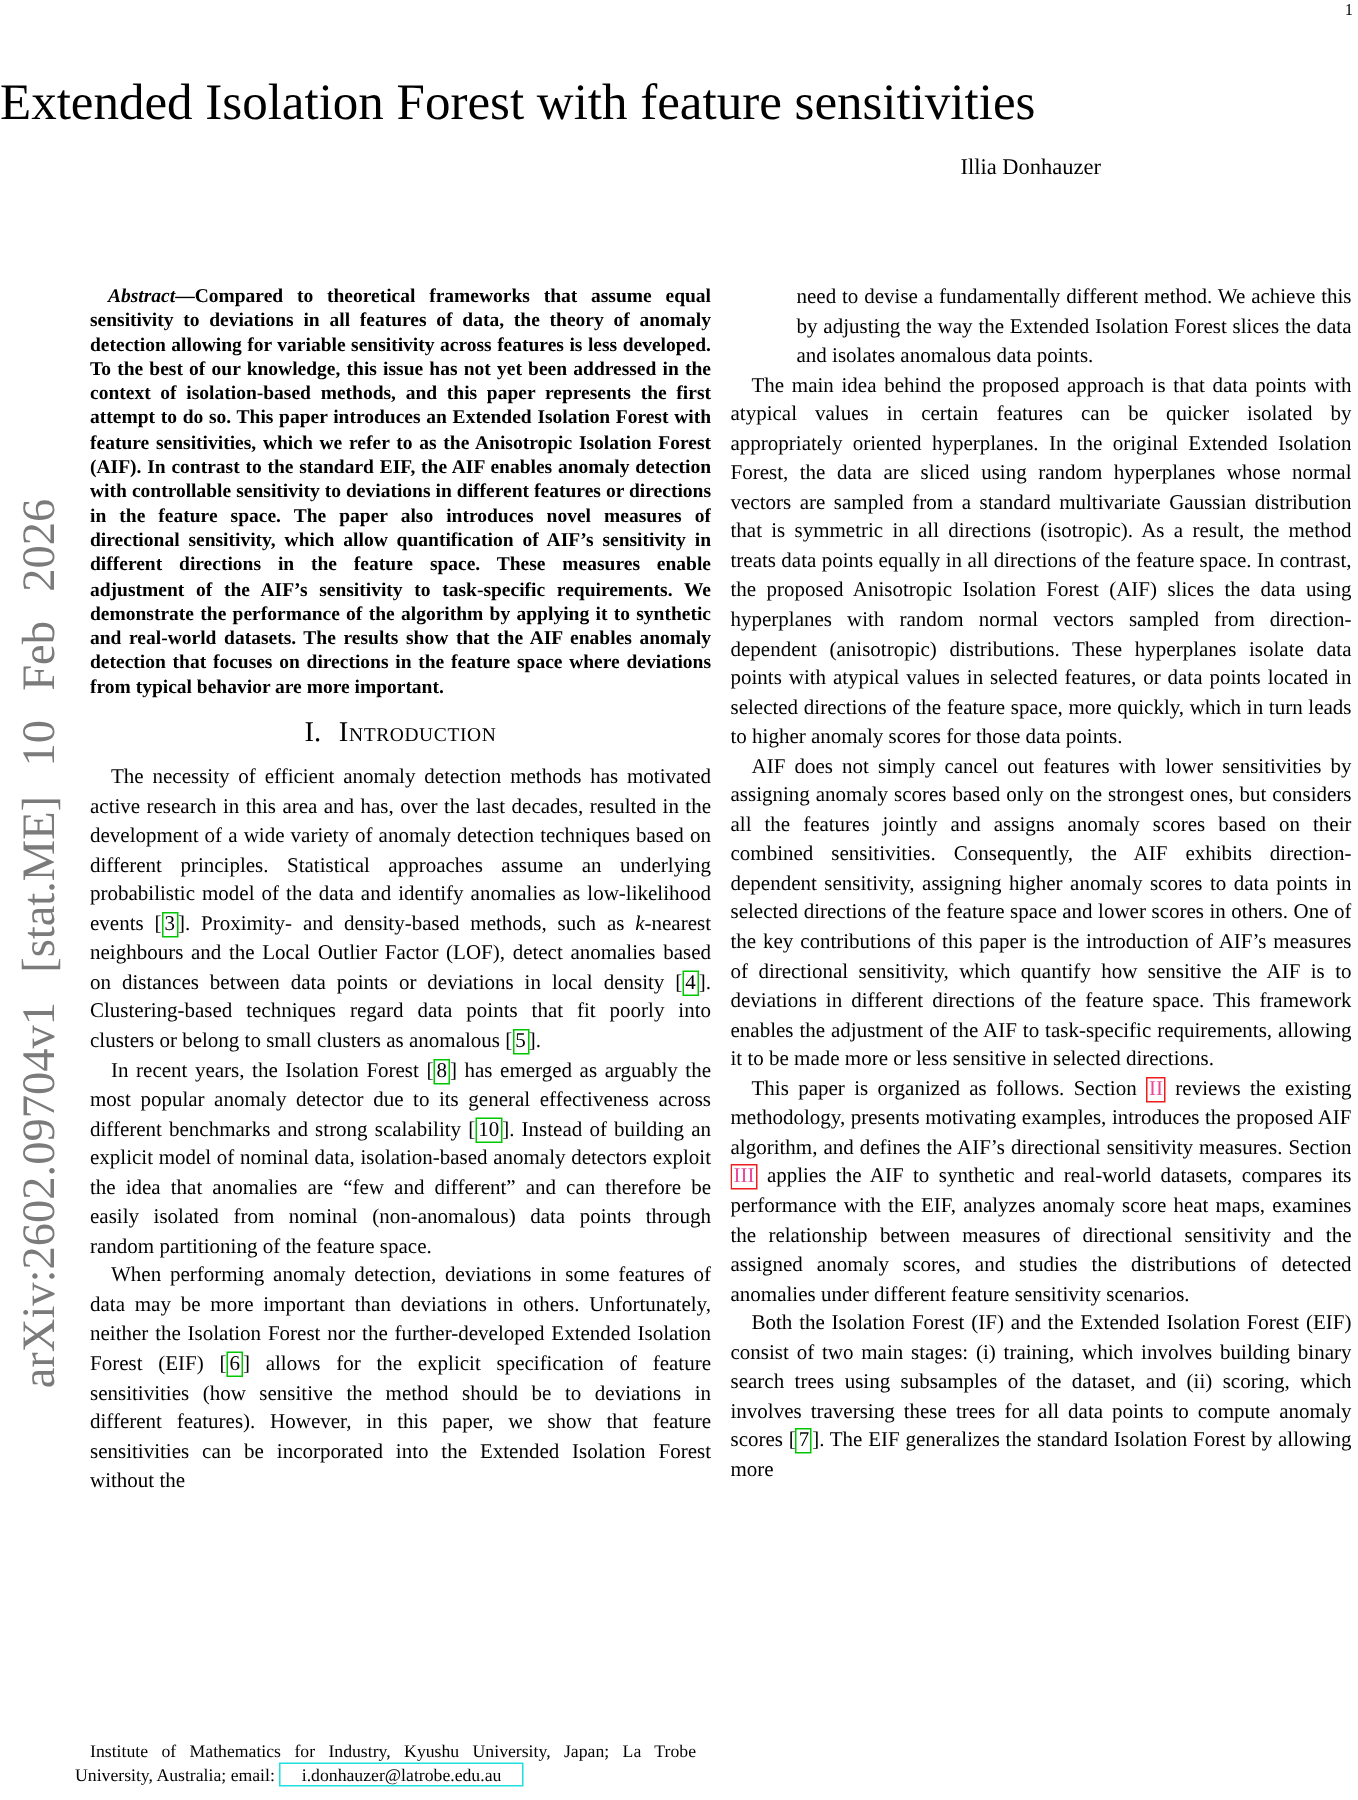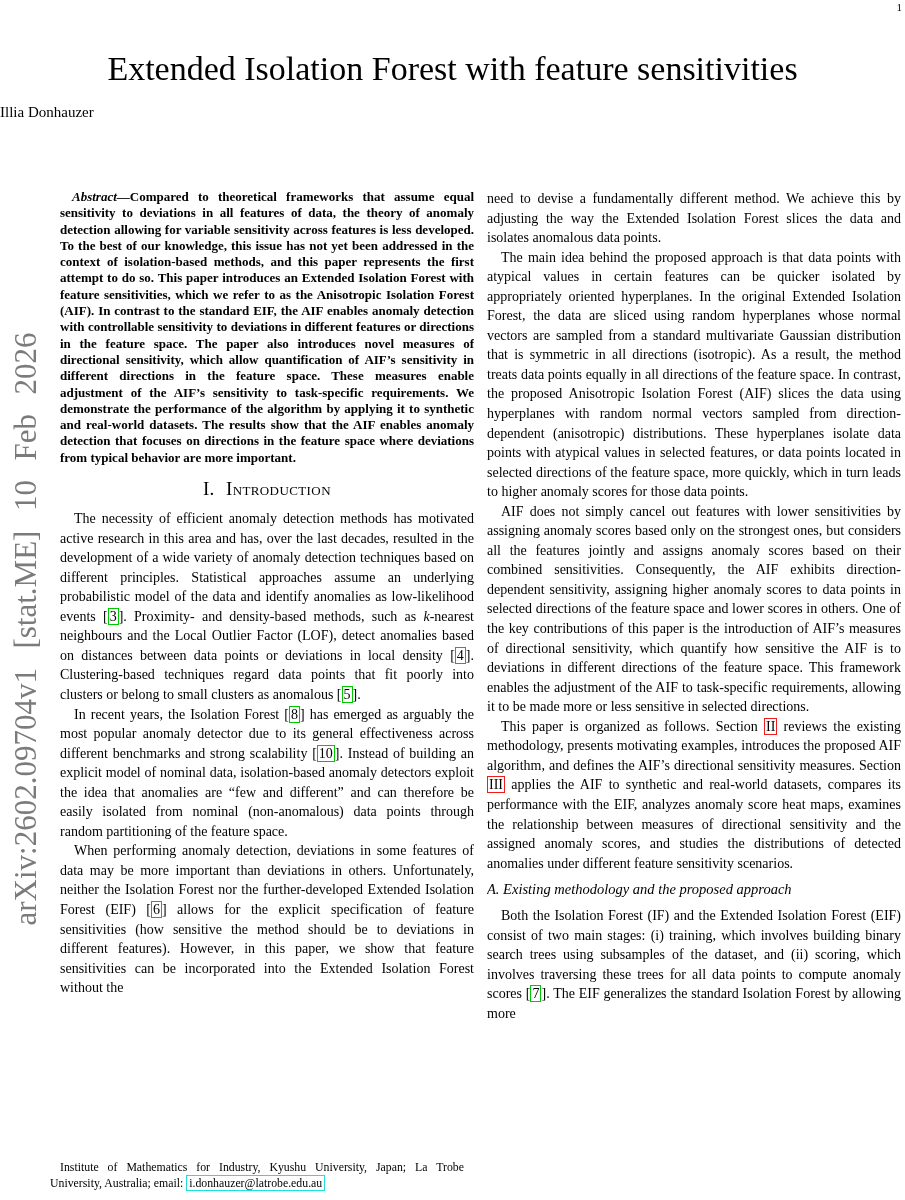--- a/index.html
+++ b/index.html
@@ -7,25 +7,25 @@
     width:905px;height:1200px;background:#ffffff;color:#000;
     font-family:"Liberation Serif", serif;position:relative;overflow:hidden;
   }
   .pageno{position:absolute;top:1px;right:3px;font-size:11px;}
   .arxiv-stamp{
     position:absolute;left:-325px;top:612px;width:700px;height:34px;
     text-align:center;transform:rotate(-90deg);
     font-size:31px;color:#7b7b7b;white-space:nowrap;word-spacing:0.38em;
   }
   .title{
-    position:absolute;top:50px;left:0;width:905px;text-align:center;
+    position:absolute;top:50px;left:0;width:905px;text-align:left;
     font-size:34px;font-weight:normal;margin:0;
   }
   .author{
-    position:absolute;top:104px;left:0;width:722px;text-align:left;font-size:15px;
+    position:absolute;top:104px;left:12px;width:722px;text-align:right;font-size:15px;
   }
   .col{position:absolute;top:189px;width:414px;}
   .col-left{left:60px;height:970px;overflow:hidden;}
   .col-right{left:487px;height:1011px;overflow:hidden;}
   p{margin:0;}
   .abstract{
     font-size:13px;font-weight:bold;line-height:16.3px;
     text-align:justify;text-indent:12px;
   }
   .abstract .lbl{font-style:italic;}
@@ -36,37 +36,37 @@
   }
   .sec .gap{display:inline-block;width:0.62em;}
   .sc{font-variant:small-caps;letter-spacing:0.4px;}
   .subsec{
     font-size:14.5px;font-weight:normal;font-style:italic;
     text-align:left;margin:8px 0 8px;
   }
   .bp{
     font-size:14px;line-height:19.55px;text-align:justify;text-indent:14px;
   }
-  .noindent{text-indent:0;}
+  .noindent{text-indent:0;margin-left:44px;}
   .it{font-style:italic;}
   .cite{
     color:#000;text-decoration:none;
     border:1.4px solid #00c800;padding:0 1px;
   }
   .secref{
-    color:#000000;text-decoration:none;
+    color:#ec4899;text-decoration:none;
     border:1.4px solid #ee1c1c;padding:0 1px;
   }
   .footnote{
     position:absolute;left:50px;top:1160px;width:414px;background:#fff;
     font-size:11.8px;line-height:15.5px;text-align:justify;text-indent:10px;
   }
   .email{
     color:#000;text-decoration:none;
-    border:1.6px solid #1ee0e0;padding:0 2px;
+    border:1.6px solid #1ee0e0;padding:0 14px;
   }
 </style>
 </head>
 <body>
 
 <div class="pageno">1</div>
 
 <div class="arxiv-stamp">arXiv:2602.09704v1 [stat.ME] 10 Feb 2026</div>
 
 <h1 class="title">Extended Isolation Forest with feature sensitivities</h1>
@@ -91,19 +91,18 @@
 
   <p class="bp noindent"><span>need to devise a fundamentally different method. We achieve this by adjusting the way the Extended Isolation Forest slices the data and isolates anomalous data points.</span></p>
 
   <p class="bp"><span>The main idea behind the proposed approach is that data points with atypical values in certain features can be quicker isolated by appropriately oriented hyperplanes. In the original Extended Isolation Forest, the data are sliced using random hyperplanes whose normal vectors are sampled from a standard multivariate Gaussian distribution that is symmetric in all directions (isotropic). As a result, the method treats data points equally in all directions of the feature space. In contrast, the proposed Anisotropic Isolation Forest (AIF) slices the data using hyperplanes with random normal vectors sampled from direction-dependent (anisotropic) distributions. These hyperplanes isolate data points with atypical values in selected features, or data points located in selected directions of the feature space, more quickly, which in turn leads to higher anomaly scores for those data points.</span></p>
 
   <p class="bp"><span>AIF does not simply cancel out features with lower sensitivities by assigning anomaly scores based only on the strongest ones, but considers all the features jointly and assigns anomaly scores based on their combined sensitivities. Consequently, the AIF exhibits direction-dependent sensitivity, assigning higher anomaly scores to data points in selected directions of the feature space and lower scores in others. One of the key contributions of this paper is the introduction of AIF’s measures of directional sensitivity, which quantify how sensitive the AIF is to deviations in different directions of the feature space. This framework enables the adjustment of the AIF to task-specific requirements, allowing it to be made more or less sensitive in selected directions.</span></p>
 
   <p class="bp"><span>This paper is organized as follows. Section </span><a class="secref">II</a><span> reviews the existing methodology, presents motivating examples, introduces the proposed AIF algorithm, and defines the AIF’s directional sensitivity measures. Section </span><a class="secref">III</a><span> applies the AIF to synthetic and real-world datasets, compares its performance with the EIF, analyzes anomaly score heat maps, examines the relationship between measures of directional sensitivity and the assigned anomaly scores, and studies the distributions of detected anomalies under different feature sensitivity scenarios.</span></p>
 
 
-  <h3 class="subsec">A. Existing methodology and the proposed approach</h3>
 
   <p class="bp"><span>Both the Isolation Forest (IF) and the Extended Isolation Forest (EIF) consist of two main stages: (i) training, which involves building binary search trees using subsamples of the dataset, and (ii) scoring, which involves traversing these trees for all data points to compute anomaly scores [</span><a class="cite">7</a><span>]. The EIF generalizes the standard Isolation Forest by allowing more</span></p>
 
 </div>
 
 <div class="footnote"><span>Institute of Mathematics for Industry, Kyushu University, Japan; La Trobe University, Australia; email: </span><a class="email">i.donhauzer@latrobe.edu.au</a></div>
 
 </body></html>

